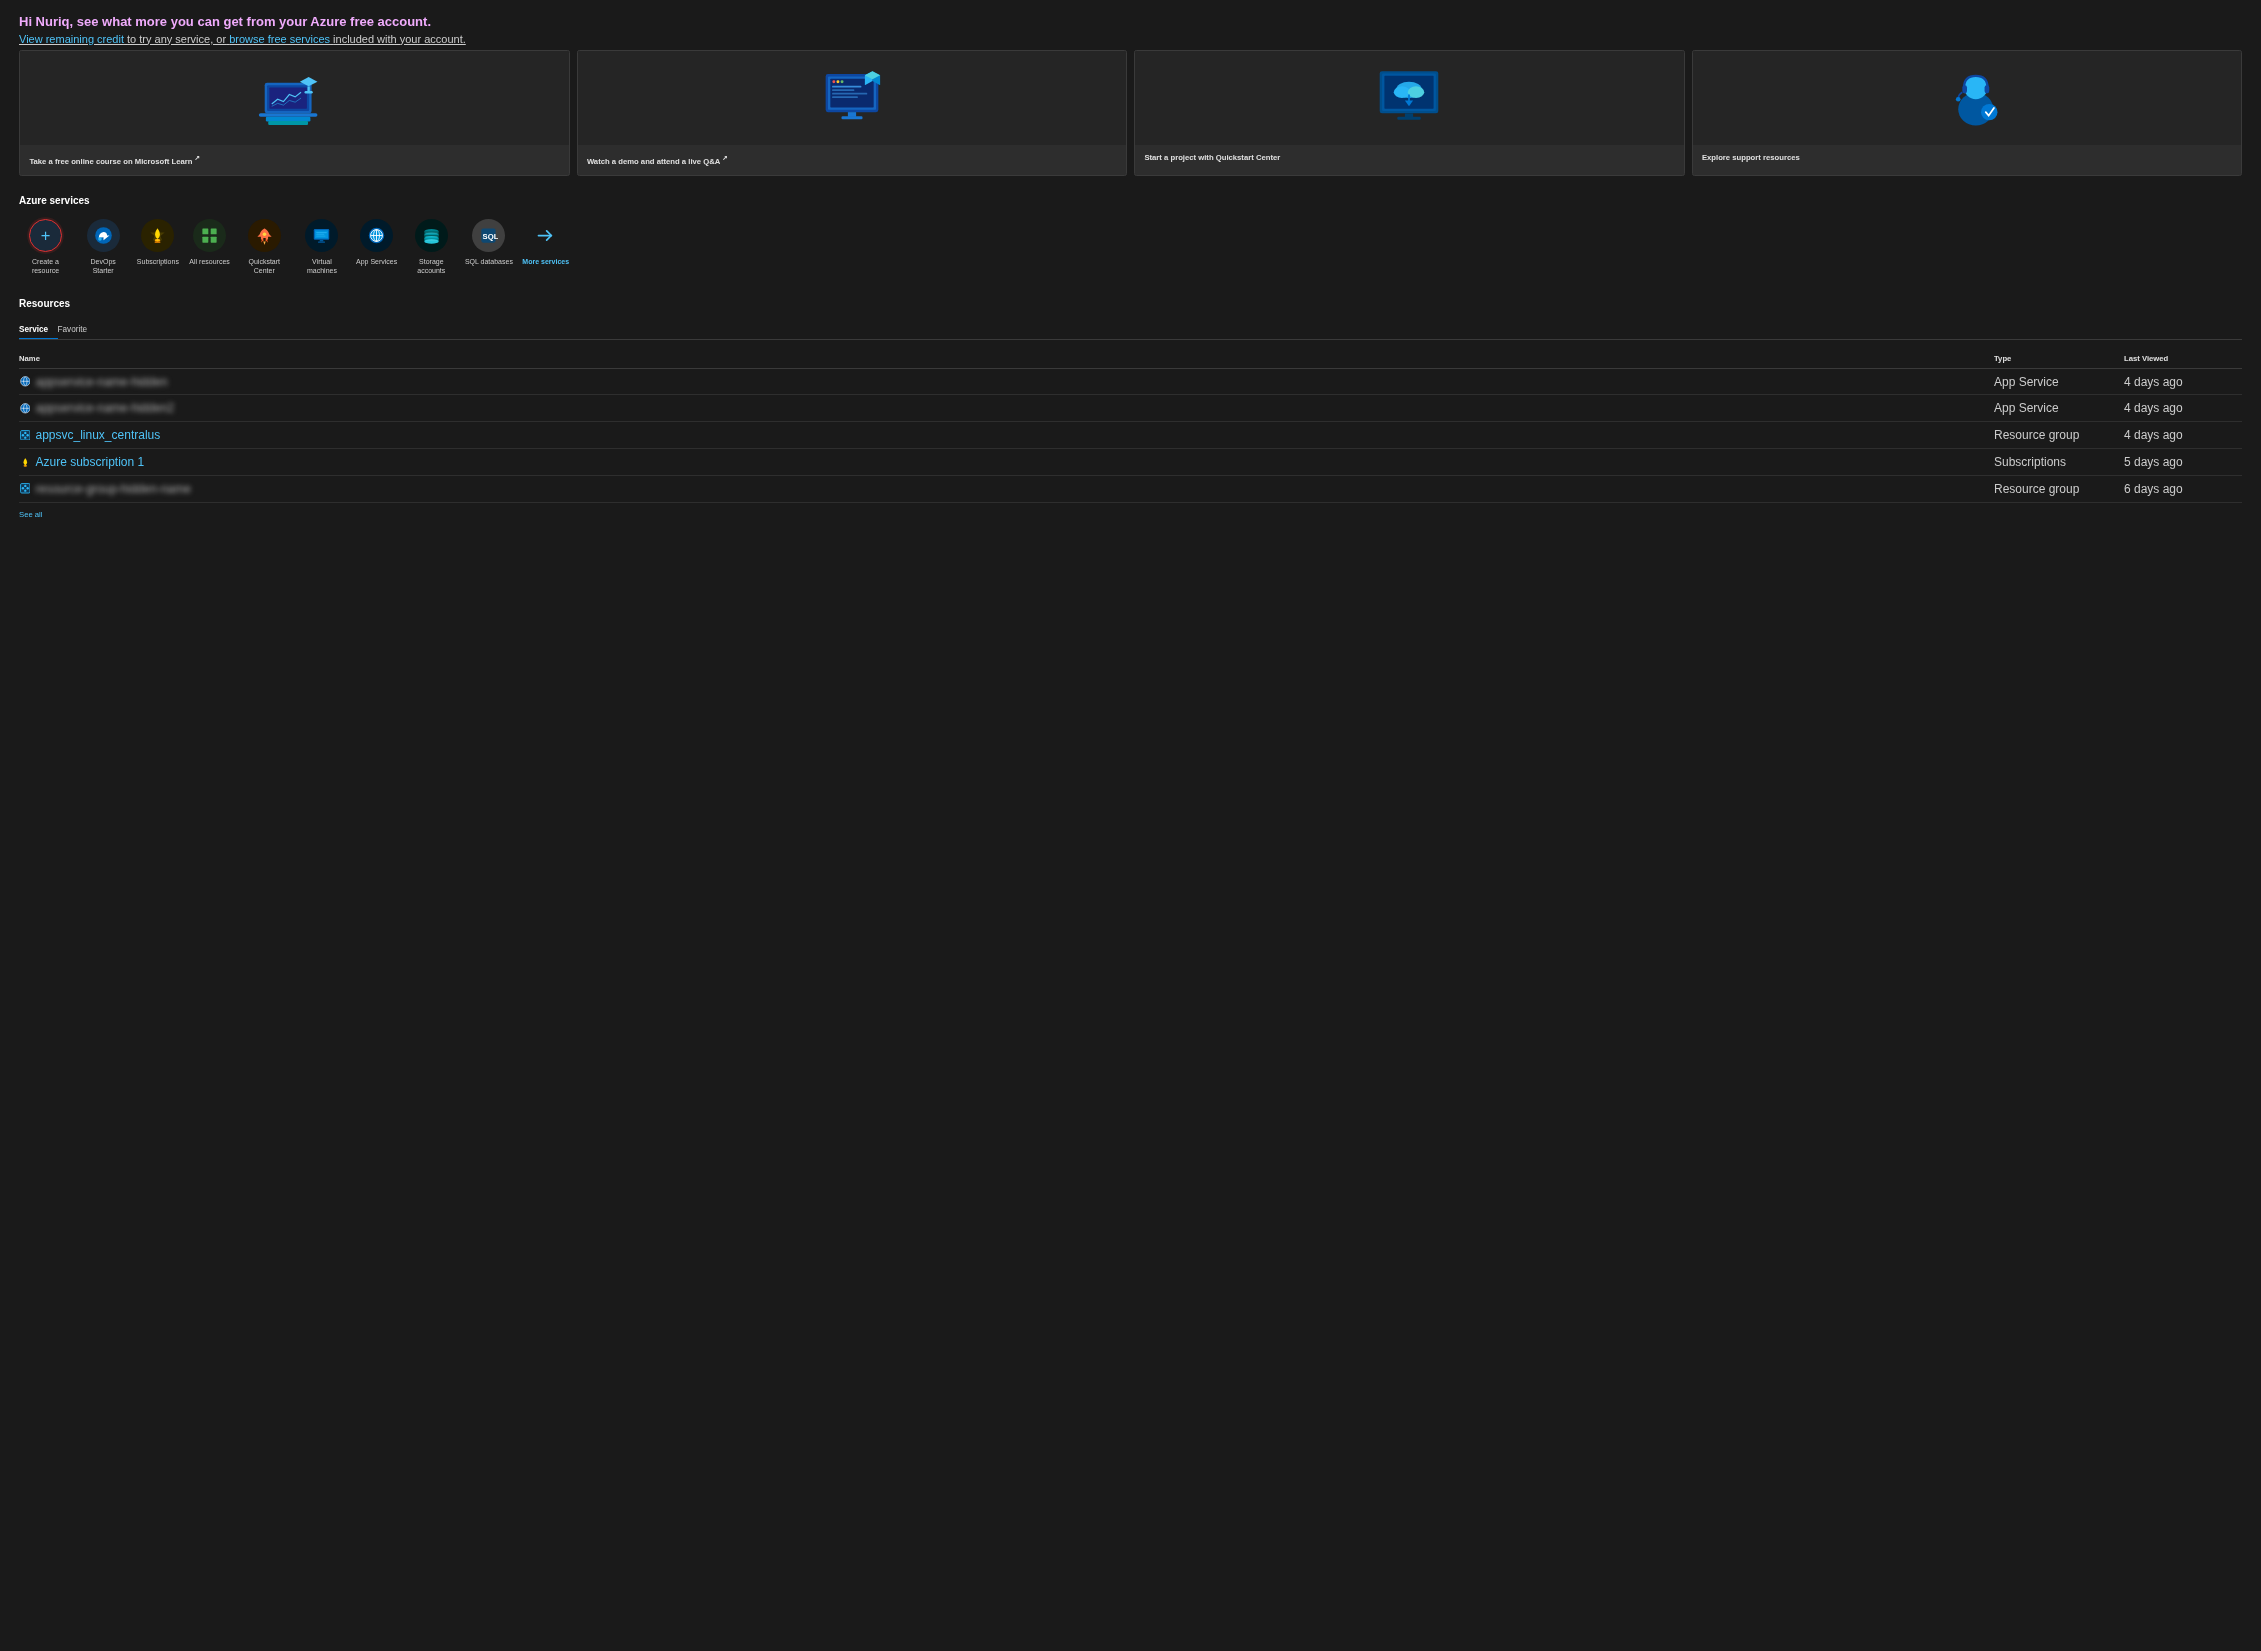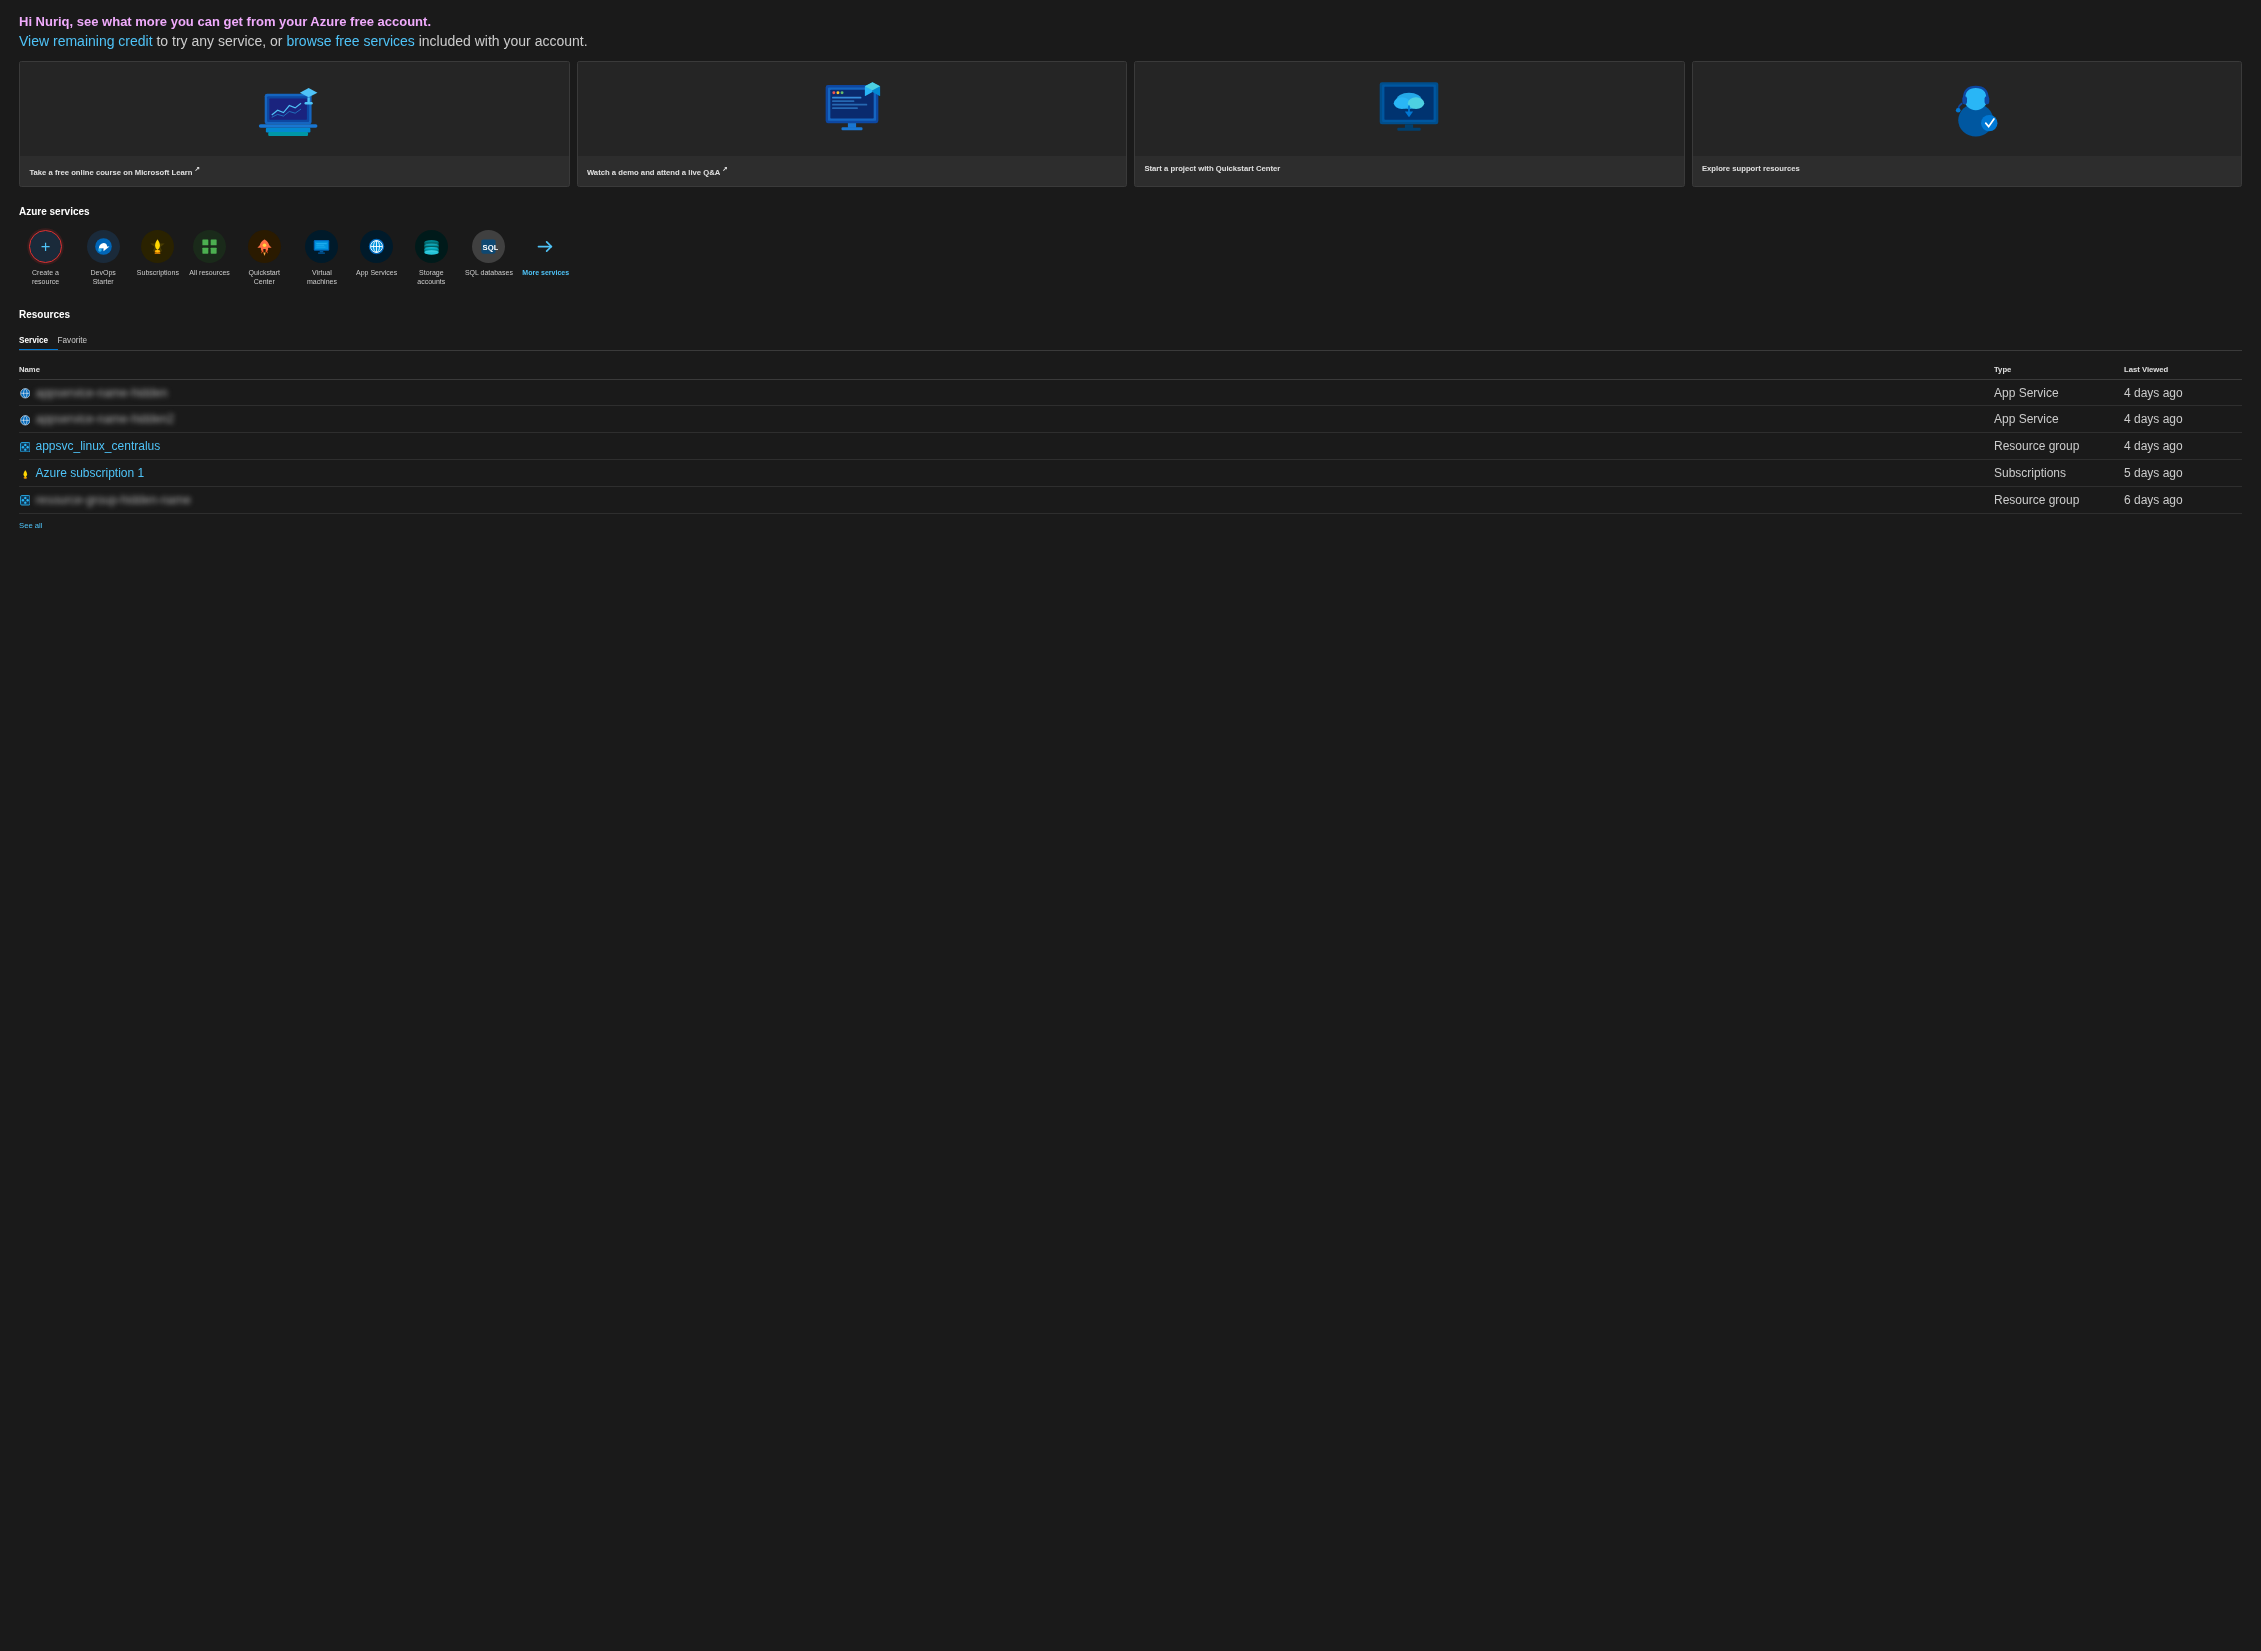--- a/index.html
+++ b/index.html
@@ -11,23 +11,24 @@
       min-height: 100vh;
       padding: 14px 19px;
     }
     .welcome-heading {
       font-size: 13px;
       font-weight: 600;
       margin-bottom: 3.5px;
       color: #f0abfc;
     }
     .welcome-sub {
-      font-size: 14px;
+      font-size: 11px;
       color: #cccccc;
-      margin-bottom: 12px;
+      margin-bottom: 5px;
+      text-decoration: underline;
     }
     .welcome-sub a {
       color: #4fc3f7;
       text-decoration: none;
     }
 
     
     .cards-row {
       display: grid;
       grid-template-columns: repeat(4, 1fr);
@@ -152,21 +153,21 @@
     .table-row {
       display: grid;
       grid-template-columns: 1fr 130px 118px;
       padding: 5.9px 0;
       border-bottom: 0.6px solid #2e2e2e;
       align-items: center;
       font-size: 12px;
     }
     .row-name {
       display: flex;
-      align-items: flex-end;
+      align-items: center;
       gap: 4.7px;
       color: #cccccc;
     }
     .row-name.link { color: #4fc3f7; cursor: pointer; }
     .row-type { color: #cccccc; }
     .row-time { color: #cccccc; }
     .resource-icon {
       width: 11.8px;
       height: 11.8px;
       display: flex;

